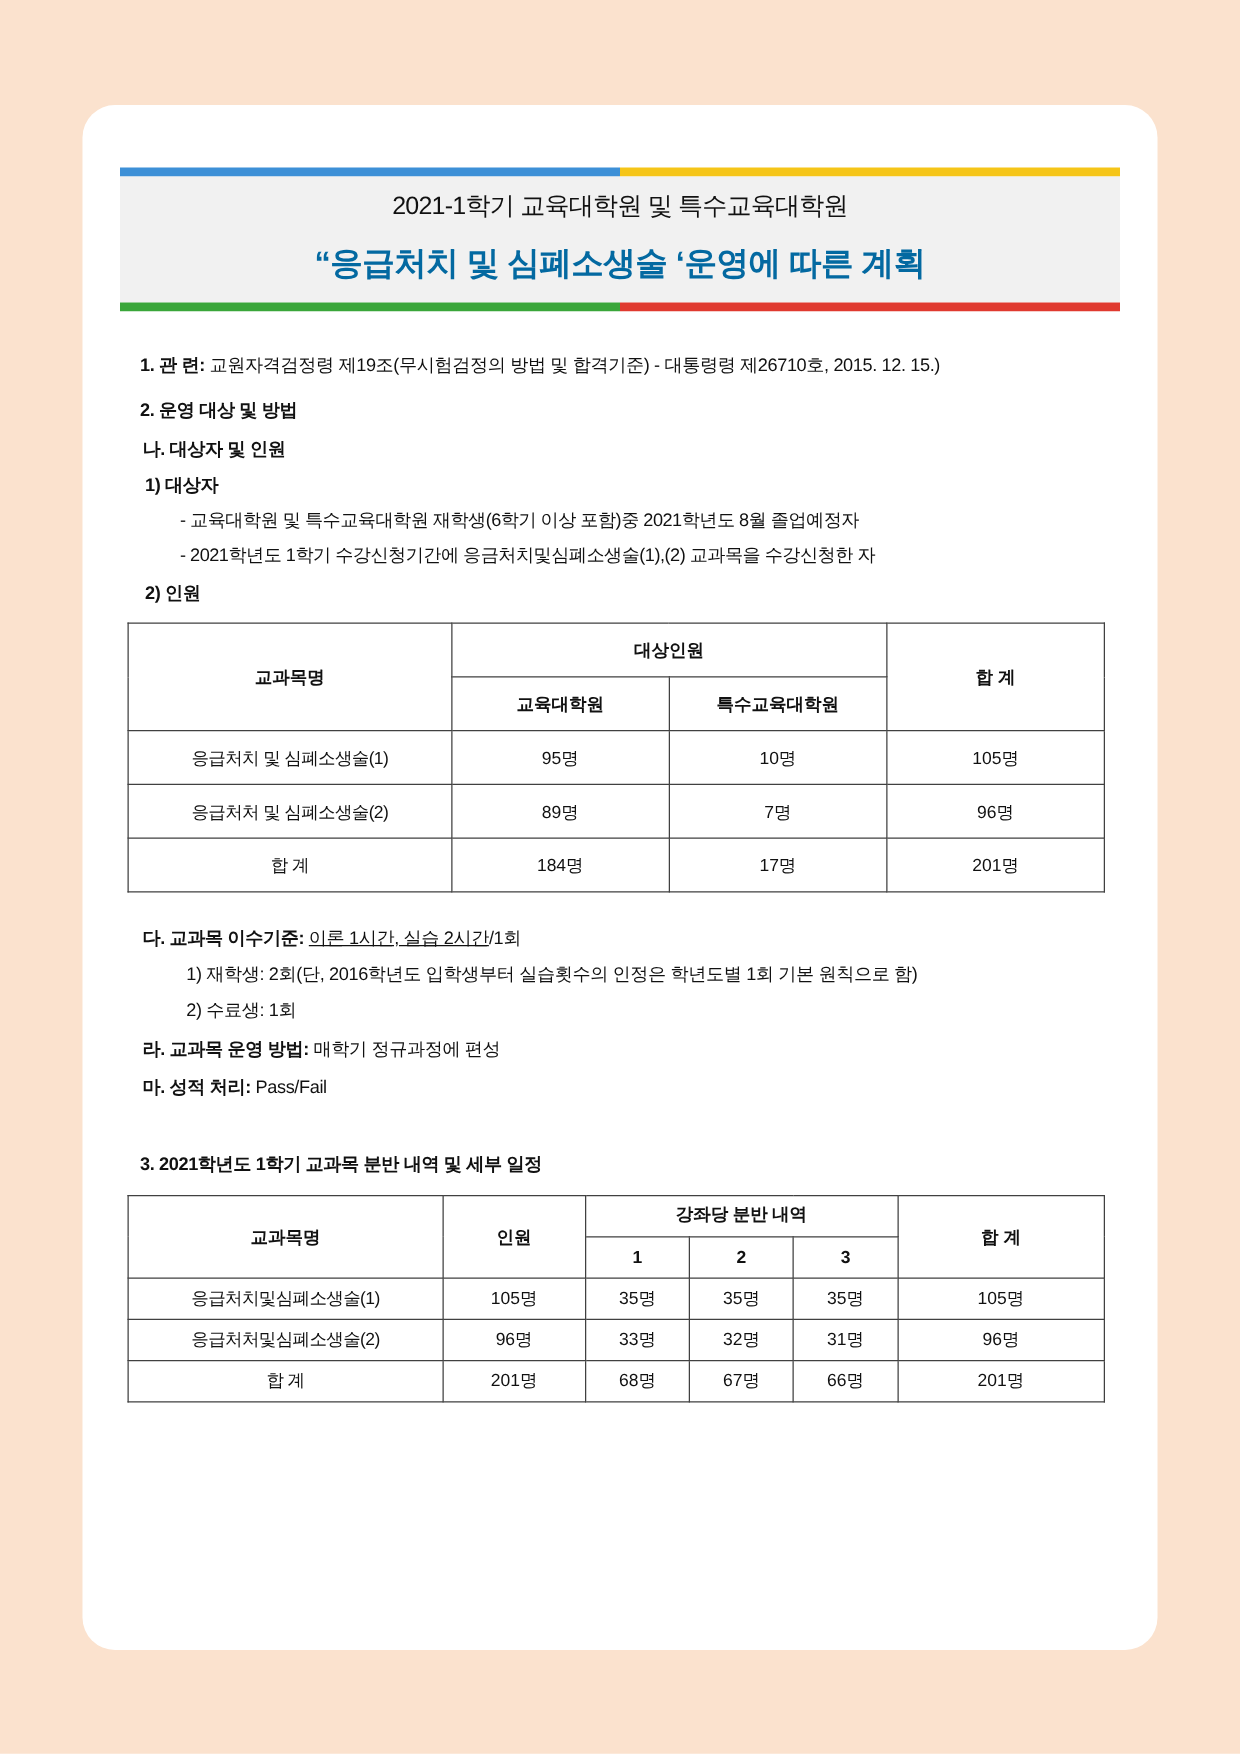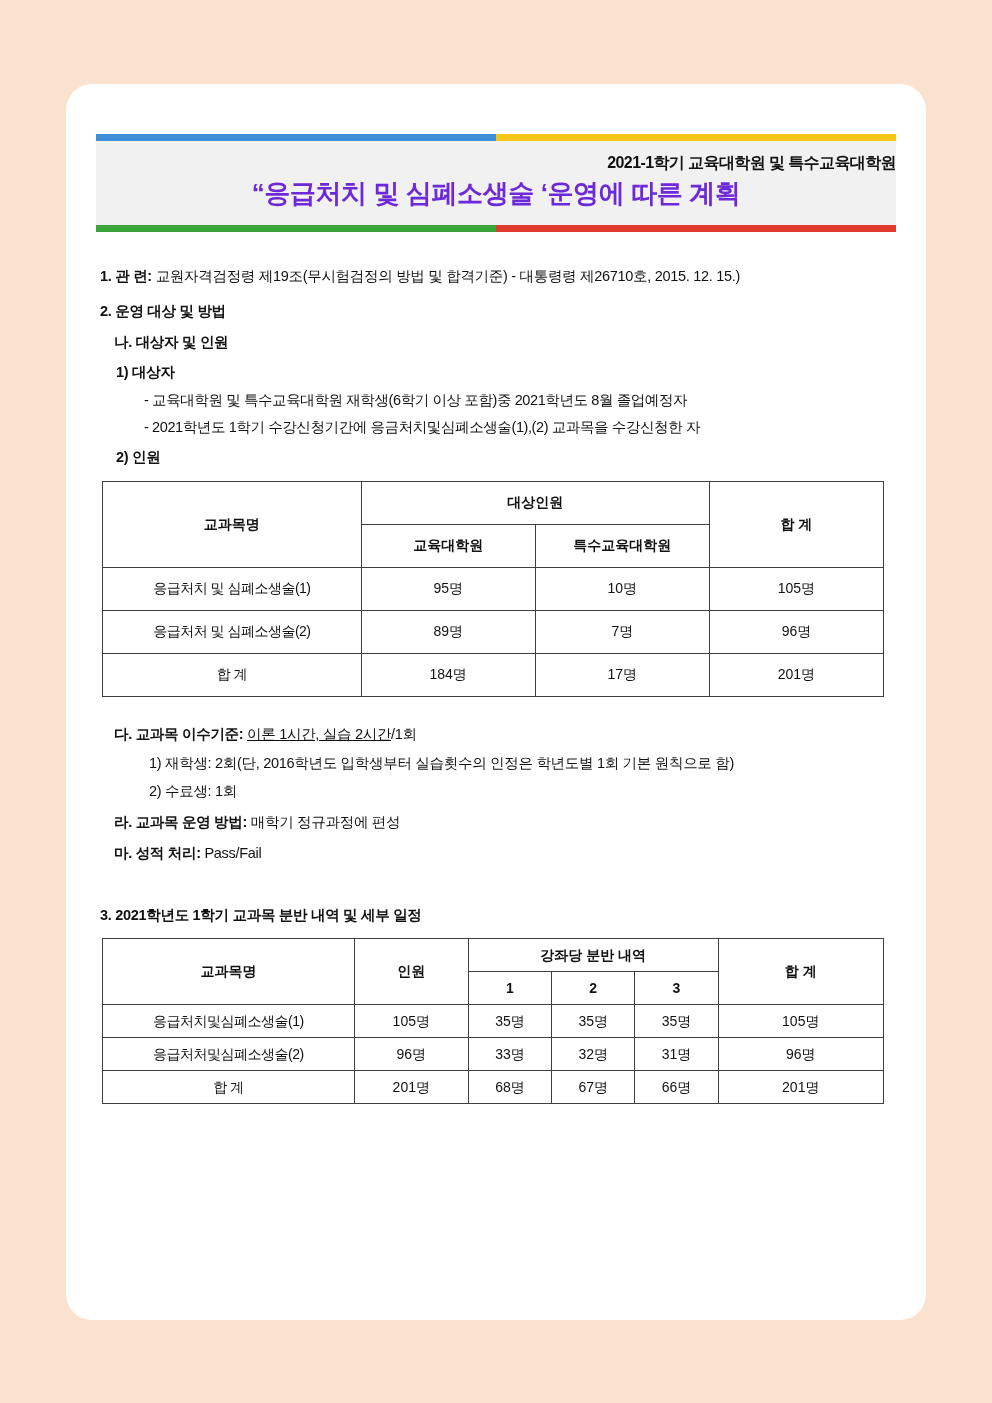--- a/index.html
+++ b/index.html
@@ -45,44 +45,43 @@
   .bar-top .seg2 { flex: 1 1 50%; background: #f5c518; }
   .bar-bot .seg1 { flex: 1 1 50%; background: #3aa63a; }
   .bar-bot .seg2 { flex: 1 1 50%; background: #e03a2f; }
 
   .title-box {
     background: #f1f1f1;
     padding: 11px 0 14px 0;
     text-align: center;
   }
   .title-line1 {
-    font-size: 16px;
-    font-weight: bold;
+    font-size: 20px;
+    font-weight: normal;
     letter-spacing: -0.6px;
     color: #111;
     line-height: 1.35;
-    text-align: right;
   }
   .title-line2 {
     font-size: 26px;
     font-weight: bold;
     letter-spacing: -0.4px;
-    color: #6d28d9;
+    color: #0369a1;
     line-height: 1.35;
-    margin-top: 2px;
+    margin-top: 14px;
   }
 
   
   .body {
     margin-top: 34px;
     font-size: 14.5px;
     color: #111;
     line-height: 1.5;
   }
-  .l1 { margin-left: 4px;  font-weight: bold; margin-top: 14px; letter-spacing: -0.3px;}
+  .l1 { margin-left: 16px;  font-weight: bold; margin-top: 14px; letter-spacing: -0.3px;}
   .l1 .norm { font-weight: normal; }
   .l2 { margin-left: 18px; font-weight: bold; margin-top: 9px; letter-spacing: -0.3px;}
   .l2 .norm { font-weight: normal; }
   .l3 { margin-left: 20px; font-weight: bold; margin-top: 8px; letter-spacing: -0.3px;}
   .l4 { margin-left: 48px; font-weight: normal; margin-top: 6px; letter-spacing: -0.4px;}
   .l3b { margin-left: 53px; font-weight: normal; margin-top: 7px; letter-spacing: -0.3px;}
   .underline { text-decoration: underline; }
 
   
   table {
@@ -202,21 +201,21 @@
 
       <div class="spacer-lg"></div>
 
       <div class="l1">3. 2021학년도 1학기 교과목 분반 내역 및 세부 일정</div>
 
       <table class="t2">
         <tbody>
             <tr>
           <th rowspan="2" style="width:244px;">교과목명</th>
           <th rowspan="2" style="width:110px;">인원</th>
-          <th colspan="3" style="width:240px;">강좌당 분반 내역</th>
+          <th colspan="3" style="width:240px;font-family:Liberation Serif, serif;">강좌당 분반 내역</th>
           <th rowspan="2" style="width:160px;">합 계</th>
         </tr>
         <tr>
           <th style="width:80px;">1</th>
           <th style="width:80px;">2</th>
           <th style="width:80px;">3</th>
         </tr>
         <tr>
           <td class="namecell">응급처치및심폐소생술(1)</td>
           <td>105명</td>

